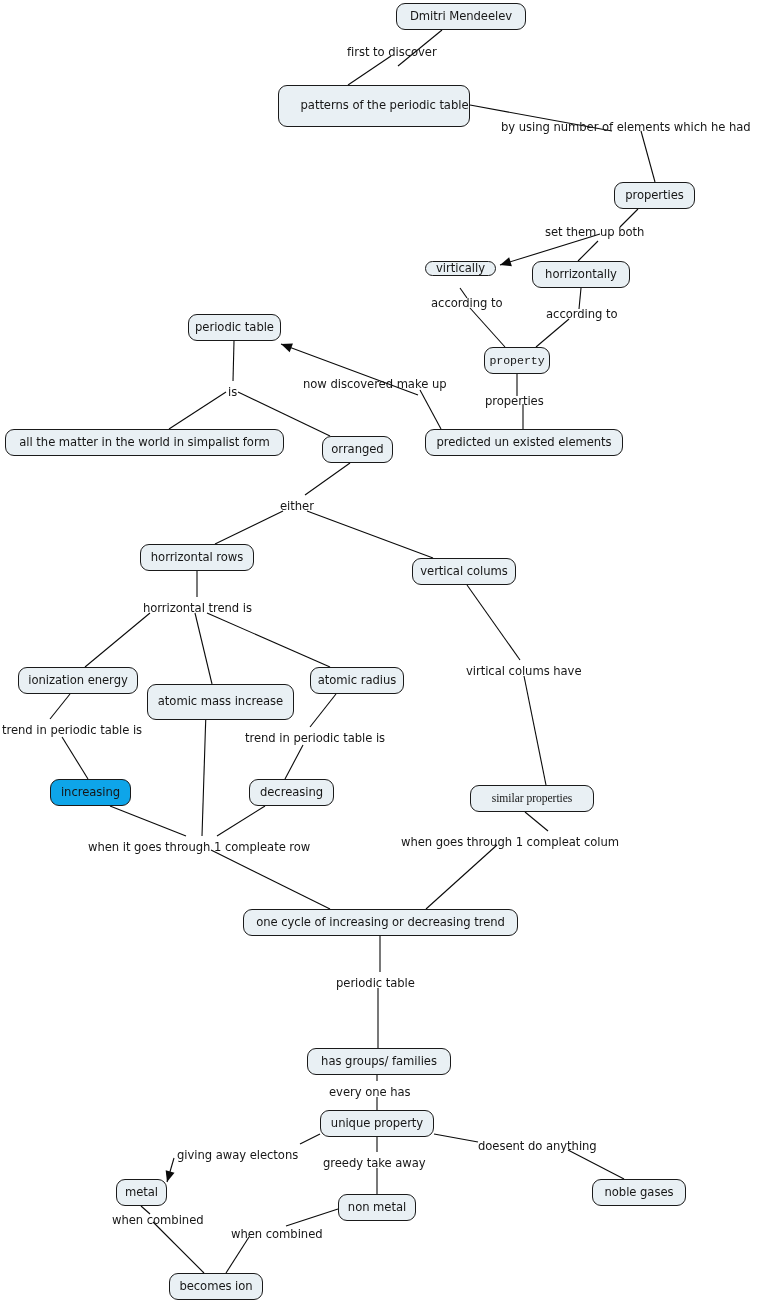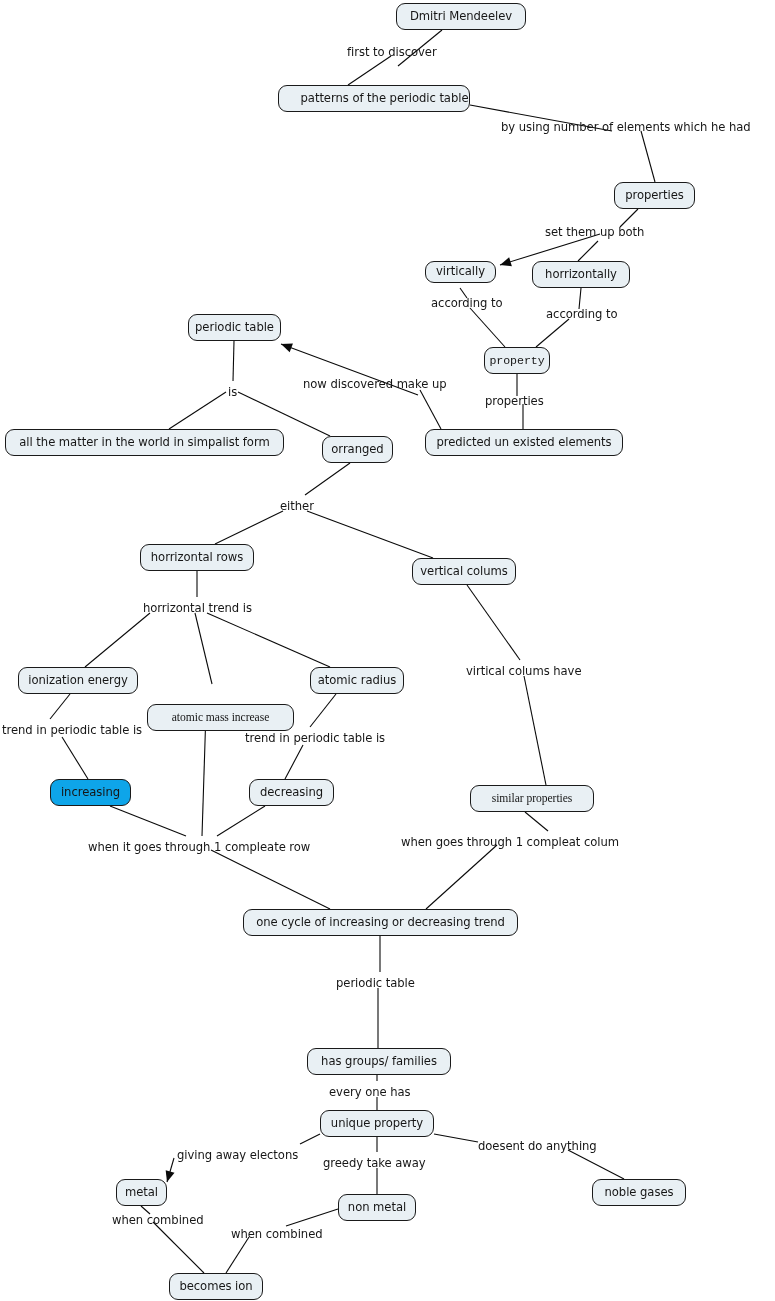--- a/index.html
+++ b/index.html
@@ -204,33 +204,33 @@
       </g>
       <g>
         <path class="edge-line" d="M 338 1209 L 286 1226" stroke="#0a0a0a"></path>
       </g>
       <g>
         <path class="edge-line" d="M 249 1237 L 226 1273" stroke="#0a0a0a"></path>
       </g>
     </svg>
   <div id="node-layer">
       <div class="concept-node" style="left: 396px; top: 3px; width: 130px; height: 27px; background: rgb(233, 240, 244); border-color: rgb(26, 26, 26); color: rgb(22, 22, 22);">Dmitri Mendeelev</div>
-      <div class="concept-node" style="left: 278px; top: 85px; width: 192px; height: 27px; background: rgb(233, 240, 244); border-color: rgb(26, 26, 26); color: rgb(22, 22, 22); padding-left: 29px;">patterns of the periodic table</div>
+      <div class="concept-node" style="left: 278px; top: 85px; width: 192px; height: 42px; background: rgb(233, 240, 244); border-color: rgb(26, 26, 26); color: rgb(22, 22, 22); padding-left: 29px;">patterns of the periodic table</div>
       <div class="concept-node" style="left: 614px; top: 182px; width: 81px; height: 27px; background: rgb(233, 240, 244); border-color: rgb(26, 26, 26); color: rgb(22, 22, 22);">properties</div>
-      <div class="concept-node" style="left: 425px; top: 261px; width: 71px; height: 22px; background: rgb(233, 240, 244); border-color: rgb(26, 26, 26); color: rgb(22, 22, 22);">virtically</div>
+      <div class="concept-node" style="left: 425px; top: 261px; width: 71px; height: 15px; background: rgb(233, 240, 244); border-color: rgb(26, 26, 26); color: rgb(22, 22, 22);">virtically</div>
       <div class="concept-node" style="left: 532px; top: 261px; width: 98px; height: 27px; background: rgb(233, 240, 244); border-color: rgb(26, 26, 26); color: rgb(22, 22, 22);">horrizontally</div>
       <div class="concept-node" style="left: 484px; top: 347px; width: 66px; height: 27px; background: rgb(233, 240, 244); border-color: rgb(26, 26, 26); color: rgb(22, 22, 22); font-family: Liberation Mono, monospace;">property</div>
       <div class="concept-node" style="left: 188px; top: 314px; width: 93px; height: 27px; background: rgb(233, 240, 244); border-color: rgb(26, 26, 26); color: rgb(22, 22, 22);">periodic table</div>
       <div class="concept-node" style="left: 5px; top: 429px; width: 279px; height: 27px; background: rgb(233, 240, 244); border-color: rgb(26, 26, 26); color: rgb(22, 22, 22);">all the matter in the world in simpalist form</div>
       <div class="concept-node" style="left: 322px; top: 436px; width: 71px; height: 27px; background: rgb(233, 240, 244); border-color: rgb(26, 26, 26); color: rgb(22, 22, 22);">orranged</div>
       <div class="concept-node" style="left: 425px; top: 429px; width: 198px; height: 27px; background: rgb(233, 240, 244); border-color: rgb(26, 26, 26); color: rgb(22, 22, 22);">predicted un existed elements</div>
       <div class="concept-node" style="left: 140px; top: 544px; width: 114px; height: 27px; background: rgb(233, 240, 244); border-color: rgb(26, 26, 26); color: rgb(22, 22, 22);">horrizontal rows</div>
       <div class="concept-node" style="left: 412px; top: 558px; width: 104px; height: 27px; background: rgb(233, 240, 244); border-color: rgb(26, 26, 26); color: rgb(22, 22, 22);">vertical colums</div>
       <div class="concept-node" style="left: 18px; top: 667px; width: 120px; height: 27px; background: rgb(233, 240, 244); border-color: rgb(26, 26, 26); color: rgb(22, 22, 22);">ionization energy</div>
-      <div class="concept-node" style="left: 147px; top: 704px; width: 147px; height: 27px; background: rgb(233, 240, 244); border-color: rgb(26, 26, 26); color: rgb(22, 22, 22); font-family: Liberation Serif, serif;">atomic mass increase</div>
+      <div class="concept-node" style="left: 147px; top: 684px; width: 147px; height: 36px; background: rgb(233, 240, 244); border-color: rgb(26, 26, 26); color: rgb(22, 22, 22);">atomic mass increase</div>
       <div class="concept-node" style="left: 310px; top: 667px; width: 94px; height: 27px; background: rgb(233, 240, 244); border-color: rgb(26, 26, 26); color: rgb(22, 22, 22);">atomic radius</div>
       <div class="concept-node" style="left: 50px; top: 779px; width: 81px; height: 27px; background: #0ea5e9; border-color: rgb(26, 26, 26); color: rgb(22, 22, 22);">increasing</div>
       <div class="concept-node" style="left: 249px; top: 779px; width: 85px; height: 27px; background: rgb(233, 240, 244); border-color: rgb(26, 26, 26); color: rgb(22, 22, 22); padding-left: 8px;">decreasing</div>
       <div class="concept-node" style="left: 470px; top: 785px; width: 124px; height: 27px; background: rgb(233, 240, 244); border-color: rgb(26, 26, 26); color: rgb(22, 22, 22); font-family: Liberation Serif, serif;">similar properties</div>
       <div class="concept-node" style="left: 243px; top: 909px; width: 275px; height: 27px; background: rgb(233, 240, 244); border-color: rgb(26, 26, 26); color: rgb(22, 22, 22);">one cycle of increasing or decreasing trend</div>
       <div class="concept-node" style="left: 307px; top: 1048px; width: 144px; height: 27px; background: rgb(233, 240, 244); border-color: rgb(26, 26, 26); color: rgb(22, 22, 22);">has groups/ families</div>
       <div class="concept-node" style="left: 320px; top: 1110px; width: 114px; height: 27px; background: rgb(233, 240, 244); border-color: rgb(26, 26, 26); color: rgb(22, 22, 22);">unique property</div>
       <div class="concept-node" style="left: 116px; top: 1179px; width: 51px; height: 27px; background: rgb(233, 240, 244); border-color: rgb(26, 26, 26); color: rgb(22, 22, 22);">metal</div>
       <div class="concept-node" style="left: 338px; top: 1194px; width: 78px; height: 27px; background: rgb(233, 240, 244); border-color: rgb(26, 26, 26); color: rgb(22, 22, 22);">non metal</div>
       <div class="concept-node" style="left: 592px; top: 1179px; width: 94px; height: 27px; background: rgb(233, 240, 244); border-color: rgb(26, 26, 26); color: rgb(22, 22, 22);">noble gases</div>

